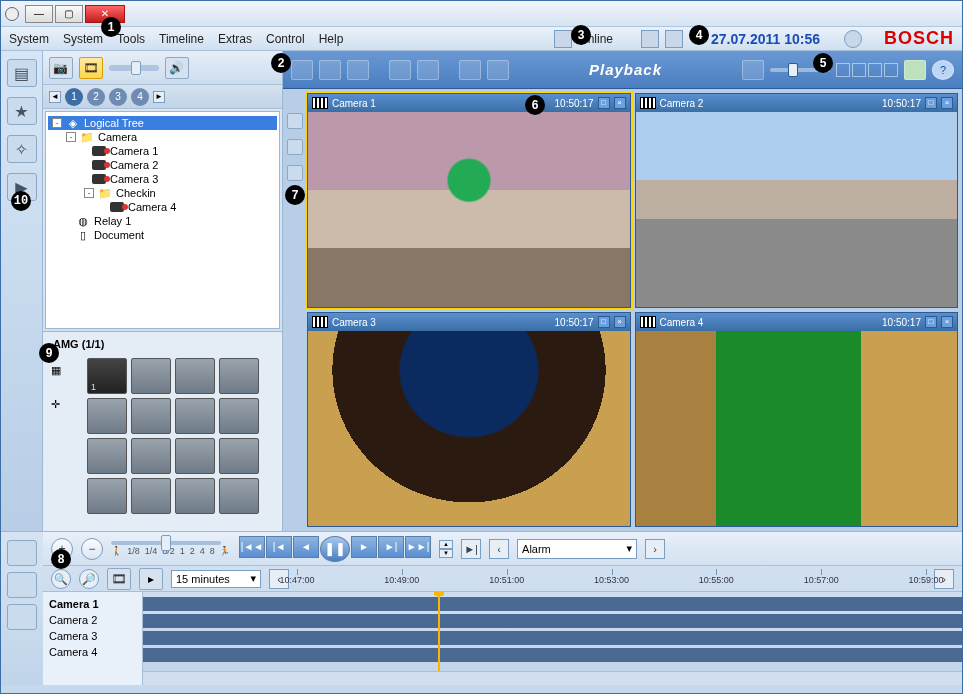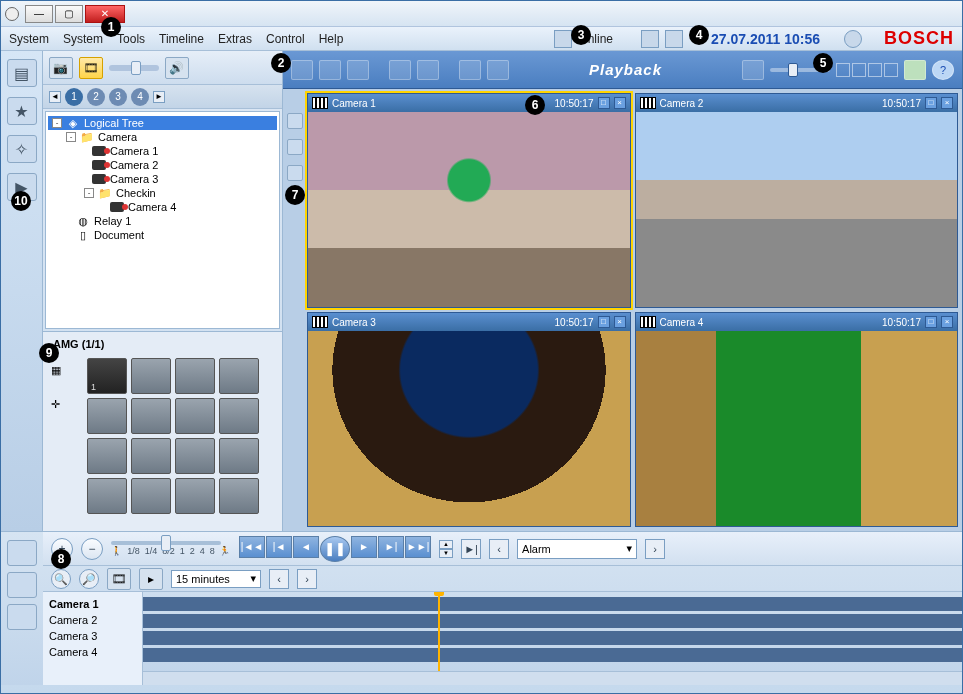--- a/index.html
+++ b/index.html
@@ -396,20 +396,36 @@
       <div class="timeline-hdr">
         <div class="tl-zoom">🔍</div>
         <div class="tl-zoom">🔎</div>
         <div class="tool-ico">🎞</div>
         <div class="tool-ico">▸</div>
         <div class="range-sel">
           <span>15 minutes</span>
             <span>▾</span>
         </div>
         <div class="navbtn">‹</div>
+        <div class="tl-ruler" id="ruler">
+            <div class="tick" style="left: 0%;"></div>
+            <div class="tlabel" style="left: 0%;">10:47:00</div>
+            <div class="tick" style="left: 16.6667%;"></div>
+            <div class="tlabel" style="left: 16.6667%;">10:49:00</div>
+            <div class="tick" style="left: 33.3333%;"></div>
+            <div class="tlabel" style="left: 33.3333%;">10:51:00</div>
+            <div class="tick" style="left: 50%;"></div>
+            <div class="tlabel" style="left: 50%;">10:53:00</div>
+            <div class="tick" style="left: 66.6667%;"></div>
+            <div class="tlabel" style="left: 66.6667%;">10:55:00</div>
+            <div class="tick" style="left: 83.3333%;"></div>
+            <div class="tlabel" style="left: 83.3333%;">10:57:00</div>
+            <div class="tick" style="left: 100%;"></div>
+            <div class="tlabel" style="left: 100%;">10:59:00</div>
+          </div>
         <div class="navbtn">›</div>
       </div>
 
       <div class="tl-body">
         <div class="tl-names">
           <div class="trow b">Camera 1</div>
           <div class="trow">Camera 2</div>
           <div class="trow">Camera 3</div>
           <div class="trow">Camera 4</div>
         </div>
@@ -435,15 +451,15 @@
 
   <div class="callout" style="left:100px; top:16px;">1</div>
   <div class="callout" style="left:270px; top:52px;">2</div>
   <div class="callout" style="left:570px; top:24px;">3</div>
   <div class="callout" style="left:688px; top:24px;">4</div>
   <div class="callout" style="left:812px; top:52px;">5</div>
   <div class="callout" style="left:524px; top:94px;">6</div>
   <div class="callout" style="left:284px; top:184px;">7</div>
   <div class="callout" style="left:50px;  top:548px;">8</div>
   <div class="callout" style="left:38px;  top:342px;">9</div>
-  <div class="callout" style="left:10px;  top:190px;">10</div>
+  <div class="callout" style="left:10px;  top:190px;font-family:Liberation Mono, monospace;">10</div>
 
 </div>
 
 </body></html>

